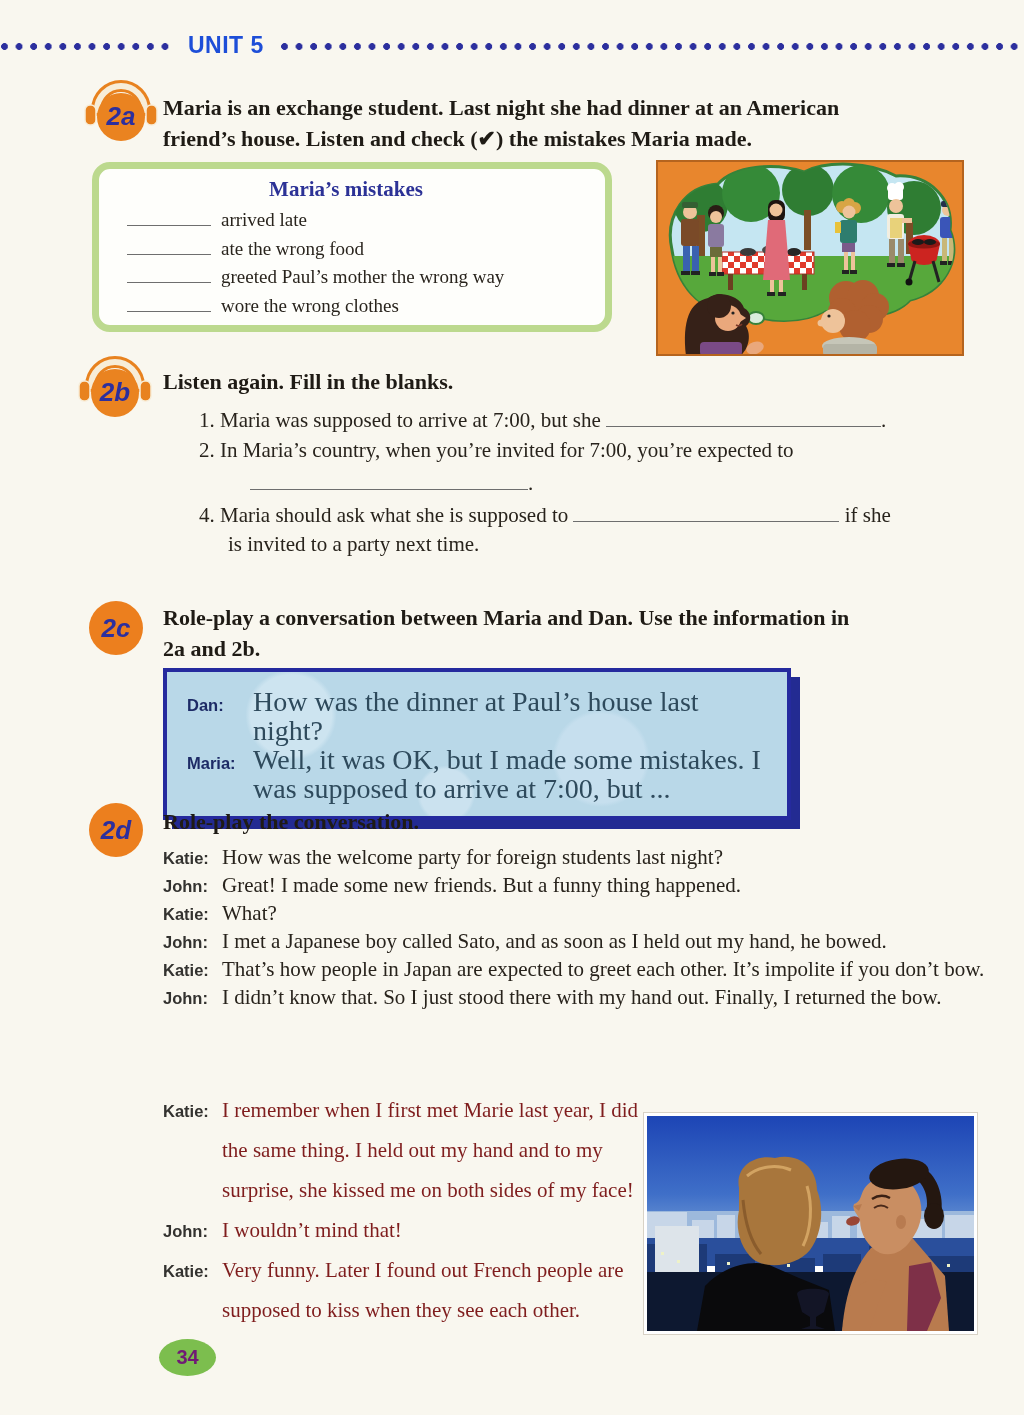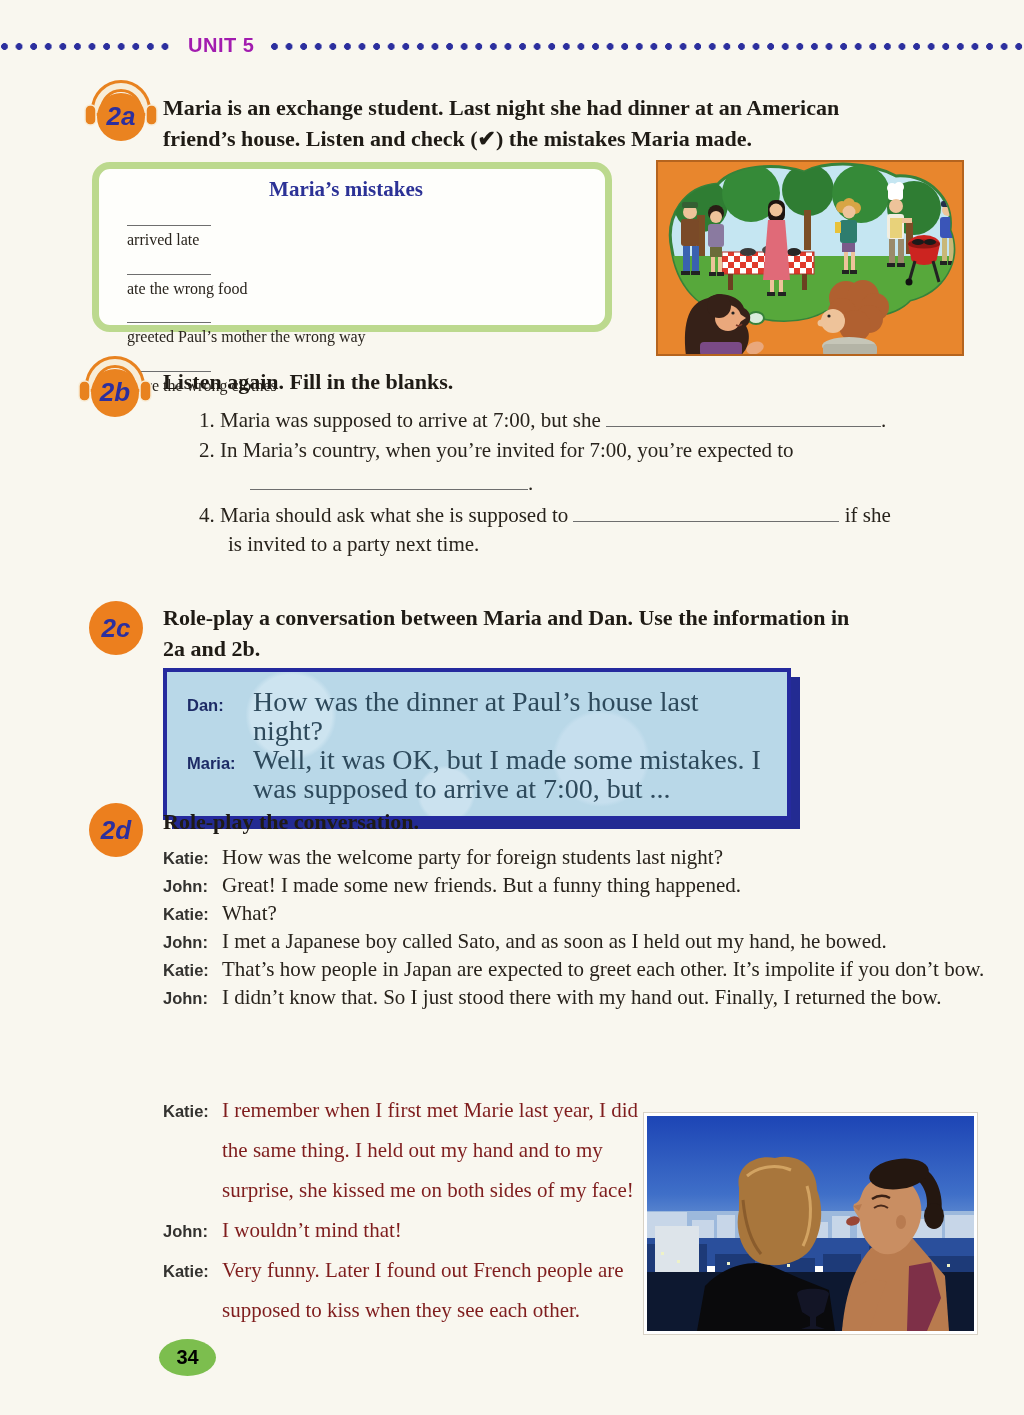--- a/index.html
+++ b/index.html
@@ -7,33 +7,33 @@
     width:1024px;height:1415px;position:relative;overflow:hidden;
     background:#f9f7ef;
     font-family:"Liberation Serif","DejaVu Serif",serif;
     color:#262018;
   }
   
   .unit-row{position:absolute;top:33px;left:0;right:0;height:26px;display:flex;align-items:center;}
   .dotrow{height:9px;background-image:radial-gradient(circle at 4.5px 4.5px,#2c2f9e 3.1px,rgba(0,0,0,0) 3.7px);background-size:14.6px 9px;background-repeat:repeat-x;}
   .dots-left{width:174px;}
   .dots-right{flex:1;}
-  .unit-label{font-family:"Liberation Sans",sans-serif;font-weight:bold;font-size:20px;color:#a21caf;margin:0 16px 2px 14px;letter-spacing:.5px;}
+  .unit-label{font-family:"Liberation Sans",sans-serif;font-weight:bold;font-size:23px;color:#1d4ed8;margin:0 16px 2px 14px;letter-spacing:.5px;}
   
   .badge{position:absolute;text-align:right;}
   
   .instr{position:absolute;font-weight:bold;font-size:22px;line-height:31px;color:#1f1b15;}
   .instr2a{left:163px;top:92px;width:830px;}
   .mistake-box{
     position:absolute;left:92px;top:162px;width:520px;height:170px;
     box-sizing:border-box;border:7px solid #bcd98e;border-radius:18px;
     background:#fefefb;padding:6px 10px 6px 28px;
   }
   .mistake-title{font-weight:bold;font-size:21px;color:#2c3296;text-align:center;margin:2px 30px 3px 0;}
-  .mistake-row{display:flex;align-items:baseline;font-size:16px;line-height:27.5px;color:#29241d;flex-direction:column;}
+  .mistake-row{display:flex;align-items:baseline;font-size:19px;line-height:27.5px;color:#29241d;}
   .mk-blank{width:84px;border-bottom:1.6px solid #6e6e6e;height:20px;margin-right:10px;flex:none;}
   
   .cartoon{position:absolute;left:656px;top:160px;width:308px;height:196px;}
   .photo-frame{background:#fff;padding:3px;border:1px solid #d8d2c6;width:327px;height:215px;flex:none;margin-top:22px;}
   
   .list2b{position:absolute;left:163px;top:406px;width:830px;font-size:21px;line-height:29.5px;color:#28231c;}
   .li{padding-left:29px;text-indent:-29px;margin-left:36px;}
   .li .cont{text-indent:0;}
   .blank{display:inline-block;border-bottom:1.6px solid #6e6e6e;height:19px;vertical-align:baseline;}
   .b1{width:275px;} .b2{width:278px;} .b3{width:232px;} .b4{width:266px;}
@@ -54,21 +54,21 @@
   .dlg2d{position:absolute;left:163px;top:843px;width:845px;}
   .dlg2d .dlg-speaker{color:#33322f;width:59px;font-size:16.5px;}
   .dlg2d .dlg-text{font-size:21px;line-height:28px;color:#28231c;flex:1;}
   .bottom-wrap{position:absolute;left:163px;top:1090px;width:830px;display:flex;}
   .bottom-left{width:480px;flex:none;}
   .bottom-left .dlg-speaker{color:#33322f;width:59px;font-size:16.5px;font-family:"Liberation Sans",sans-serif;font-weight:bold;flex:none;}
   .bottom-left .dlg-text{font-size:21px;line-height:40px;color:#7f1d1d;flex:1;}
   
   .page-num{
     position:absolute;left:159px;top:1339px;width:57px;height:37px;border-radius:50%;
-    background:#7cbe4e;color:#000000;font-family:"Liberation Sans",sans-serif;font-weight:bold;
+    background:#7cbe4e;color:#701a75;font-family:"Liberation Sans",sans-serif;font-weight:bold;
     font-size:20px;display:flex;align-items:center;justify-content:center;
   }
 </style>
 </head>
 <body>
 
 <div class="unit-row">
   <div class="dotrow dots-left"></div>
   <div class="unit-label">UNIT 5</div>
   <div class="dotrow dots-right"></div>

